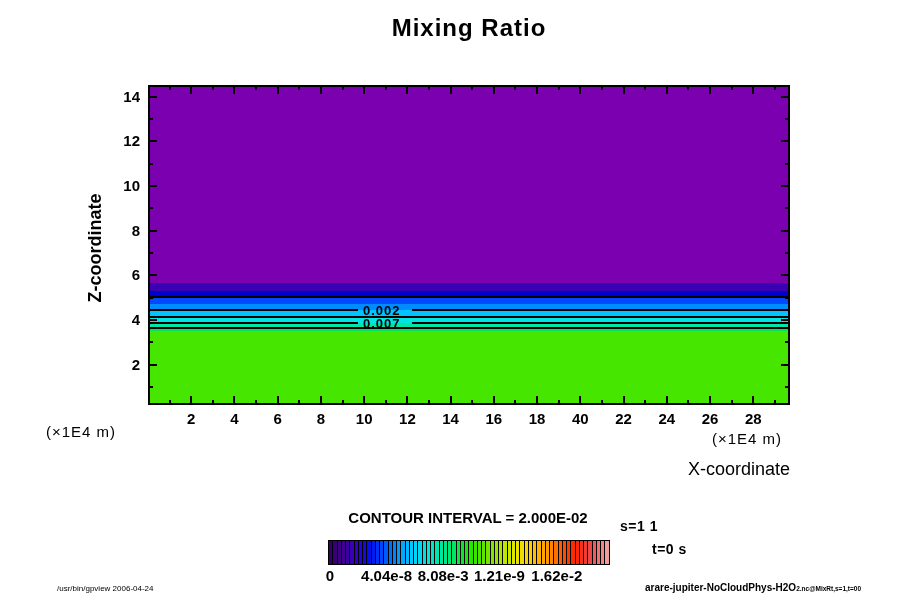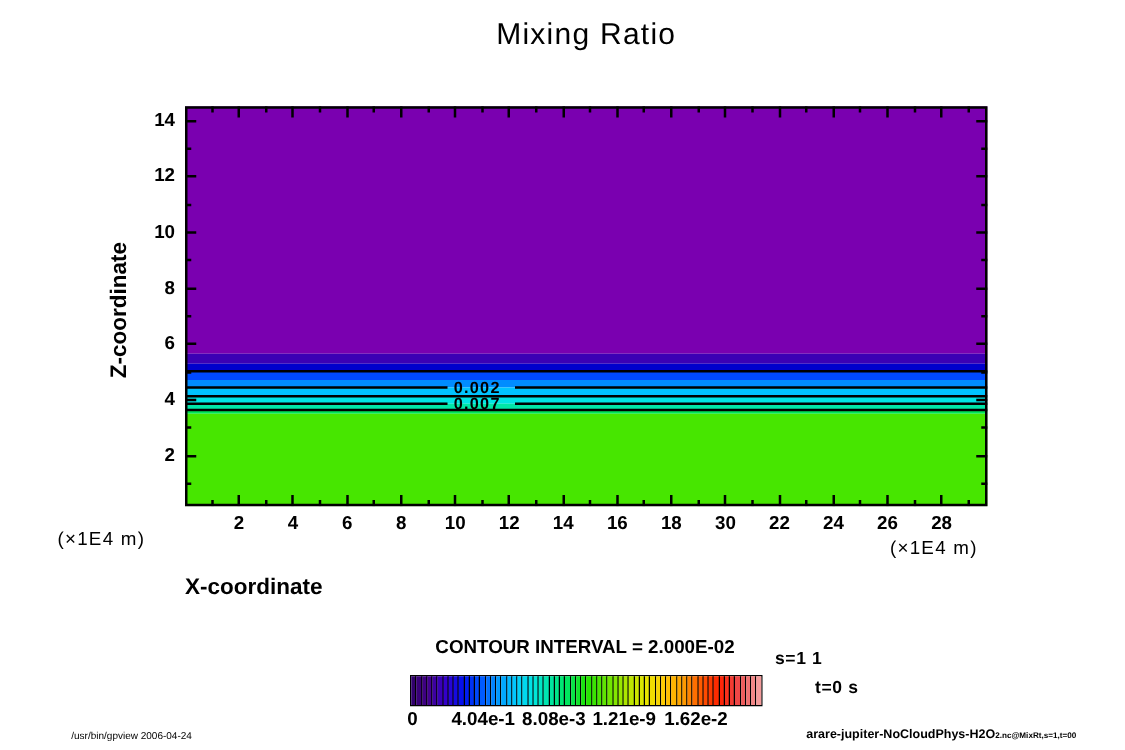--- a/index.html
+++ b/index.html
@@ -1,28 +1,28 @@
 <!DOCTYPE html>
 <html><head>
 <meta charset="utf-8">
 <style>
   html,body{margin:0;padding:0;background:#fff;}
   .canvas{position:relative;width:900px;height:600px;background:#ffffff;
           font-family:"Liberation Sans",sans-serif;color:#000;overflow:hidden;}
   .abs{position:absolute;}
-  .title{left:148px;top:14px;width:642px;text-align:center;font-size:24px;font-weight:normal;letter-spacing:1px;}
+  .title{left:148px;top:14px;width:642px;text-align:center;font-size:24px;font-weight:bold;letter-spacing:1px;}
   .plot{left:148px;top:85px;width:642px;height:320px;overflow:hidden;}
   .frame{left:148px;top:85px;width:642px;height:320px;border:2px solid #000;box-sizing:border-box;pointer-events:none;}
   .band{position:absolute;left:0;width:100%;}
   .cline{position:absolute;height:2px;background:#000;}
   .clabel{position:absolute;font-size:13px;font-weight:bold;transform:translateY(-50%);white-space:nowrap;letter-spacing:1px;}
   .tick{position:absolute;background:#000;}
   .xtick-label{position:absolute;top:410px;width:44px;margin-left:-22px;text-align:center;font-weight:bold;font-size:15px;}
   .ztick-label{position:absolute;left:98px;width:42px;text-align:right;font-weight:bold;font-size:15px;margin-top:-9px;}
-  .xlabel{left:148px;top:459px;width:642px;text-align:left;font-size:18px;font-weight:bold;}
+  .xlabel{left:148px;top:459px;width:642px;text-align:right;font-size:18px;font-weight:normal;}
   .ylabel{left:-4px;top:237px;width:200px;height:22px;text-align:center;font-size:18px;font-weight:bold;transform:rotate(-90deg);}
   .unit{font-size:15px;letter-spacing:1px;}
   .unit-left{left:46px;top:423px;}
   .unit-right{left:712px;top:430px;}
   .ci-label{left:308px;top:509px;width:320px;text-align:center;font-size:15px;font-weight:bold;}
   .colorbar{left:328px;top:540px;width:280px;height:23px;border:1px solid #000;display:flex;}
   .cb-seg{flex:1 0 0;box-sizing:border-box;border-right:1px solid #000;}
   .cb-seg:last-child{border-right:none;}
   .cb-label{position:absolute;top:567px;font-size:15px;font-weight:bold;transform:translateX(-50%);white-space:nowrap;}
   .annot{font-size:14px;font-weight:bold;letter-spacing:.5px;}
@@ -150,21 +150,21 @@
   <div id="xticklabels">
       <div class="xtick-label" style="left: 191.232px;">2</div>
       <div class="xtick-label" style="left: 234.465px;">4</div>
       <div class="xtick-label" style="left: 277.697px;">6</div>
       <div class="xtick-label" style="left: 320.929px;">8</div>
       <div class="xtick-label" style="left: 364.162px;">10</div>
       <div class="xtick-label" style="left: 407.394px;">12</div>
       <div class="xtick-label" style="left: 450.626px;">14</div>
       <div class="xtick-label" style="left: 493.859px; text-align: center;">16</div>
       <div class="xtick-label" style="left: 537.091px;">18</div>
-      <div class="xtick-label" style="left: 580.323px;">30</div>
+      <div class="xtick-label" style="left: 580.323px;">40</div>
       <div class="xtick-label" style="left: 623.556px;">22</div>
       <div class="xtick-label" style="left: 666.788px;">24</div>
       <div class="xtick-label" style="left: 710.02px;">26</div>
       <div class="xtick-label" style="left: 753.253px;">28</div>
     </div>
   <div id="zticklabels">
       <div class="ztick-label" style="top: 364.805px;">2</div>
       <div class="ztick-label" style="top: 320.143px;">4</div>
       <div class="ztick-label" style="top: 275.482px;">6</div>
       <div class="ztick-label" style="top: 230.82px;">8</div>
@@ -242,21 +242,21 @@
       <div class="cb-seg" style="background: rgb(248, 49, 29);"></div>
       <div class="cb-seg" style="background: rgb(243, 59, 50);"></div>
       <div class="cb-seg" style="background: rgb(238, 71, 71);"></div>
       <div class="cb-seg" style="background: rgb(240, 92, 92);"></div>
       <div class="cb-seg" style="background: rgb(241, 113, 113);"></div>
       <div class="cb-seg" style="background: rgb(243, 134, 134);"></div>
       <div class="cb-seg" style="background: rgb(244, 155, 155);"></div>
     </div>
   <div id="cbLabels">
       <div class="cb-label abs" style="left: 330px;">0</div>
-      <div class="cb-label abs" style="left: 386.56px;">4.04e-1</div>
+      <div class="cb-label abs" style="left: 386.56px;">4.04e-8</div>
       <div class="cb-label abs" style="left: 443.12px;">8.08e-3</div>
       <div class="cb-label abs" style="left: 499.4px;">1.21e-9</div>
       <div class="cb-label abs" style="left: 556.8px;">1.62e-2</div>
     </div>
 
   <div class="abs annot annot-s">s=1 1</div>
   <div class="abs annot annot-t">t=0 s</div>
 
   <div class="abs footer-left">/usr/bin/gpview 2006-04-24</div>
   <div class="abs footer-right"><span>arare-jupiter-NoCloudPhys-H2O</span><span class="tiny">2.nc@MixRt,s=1,t=00</span></div>

